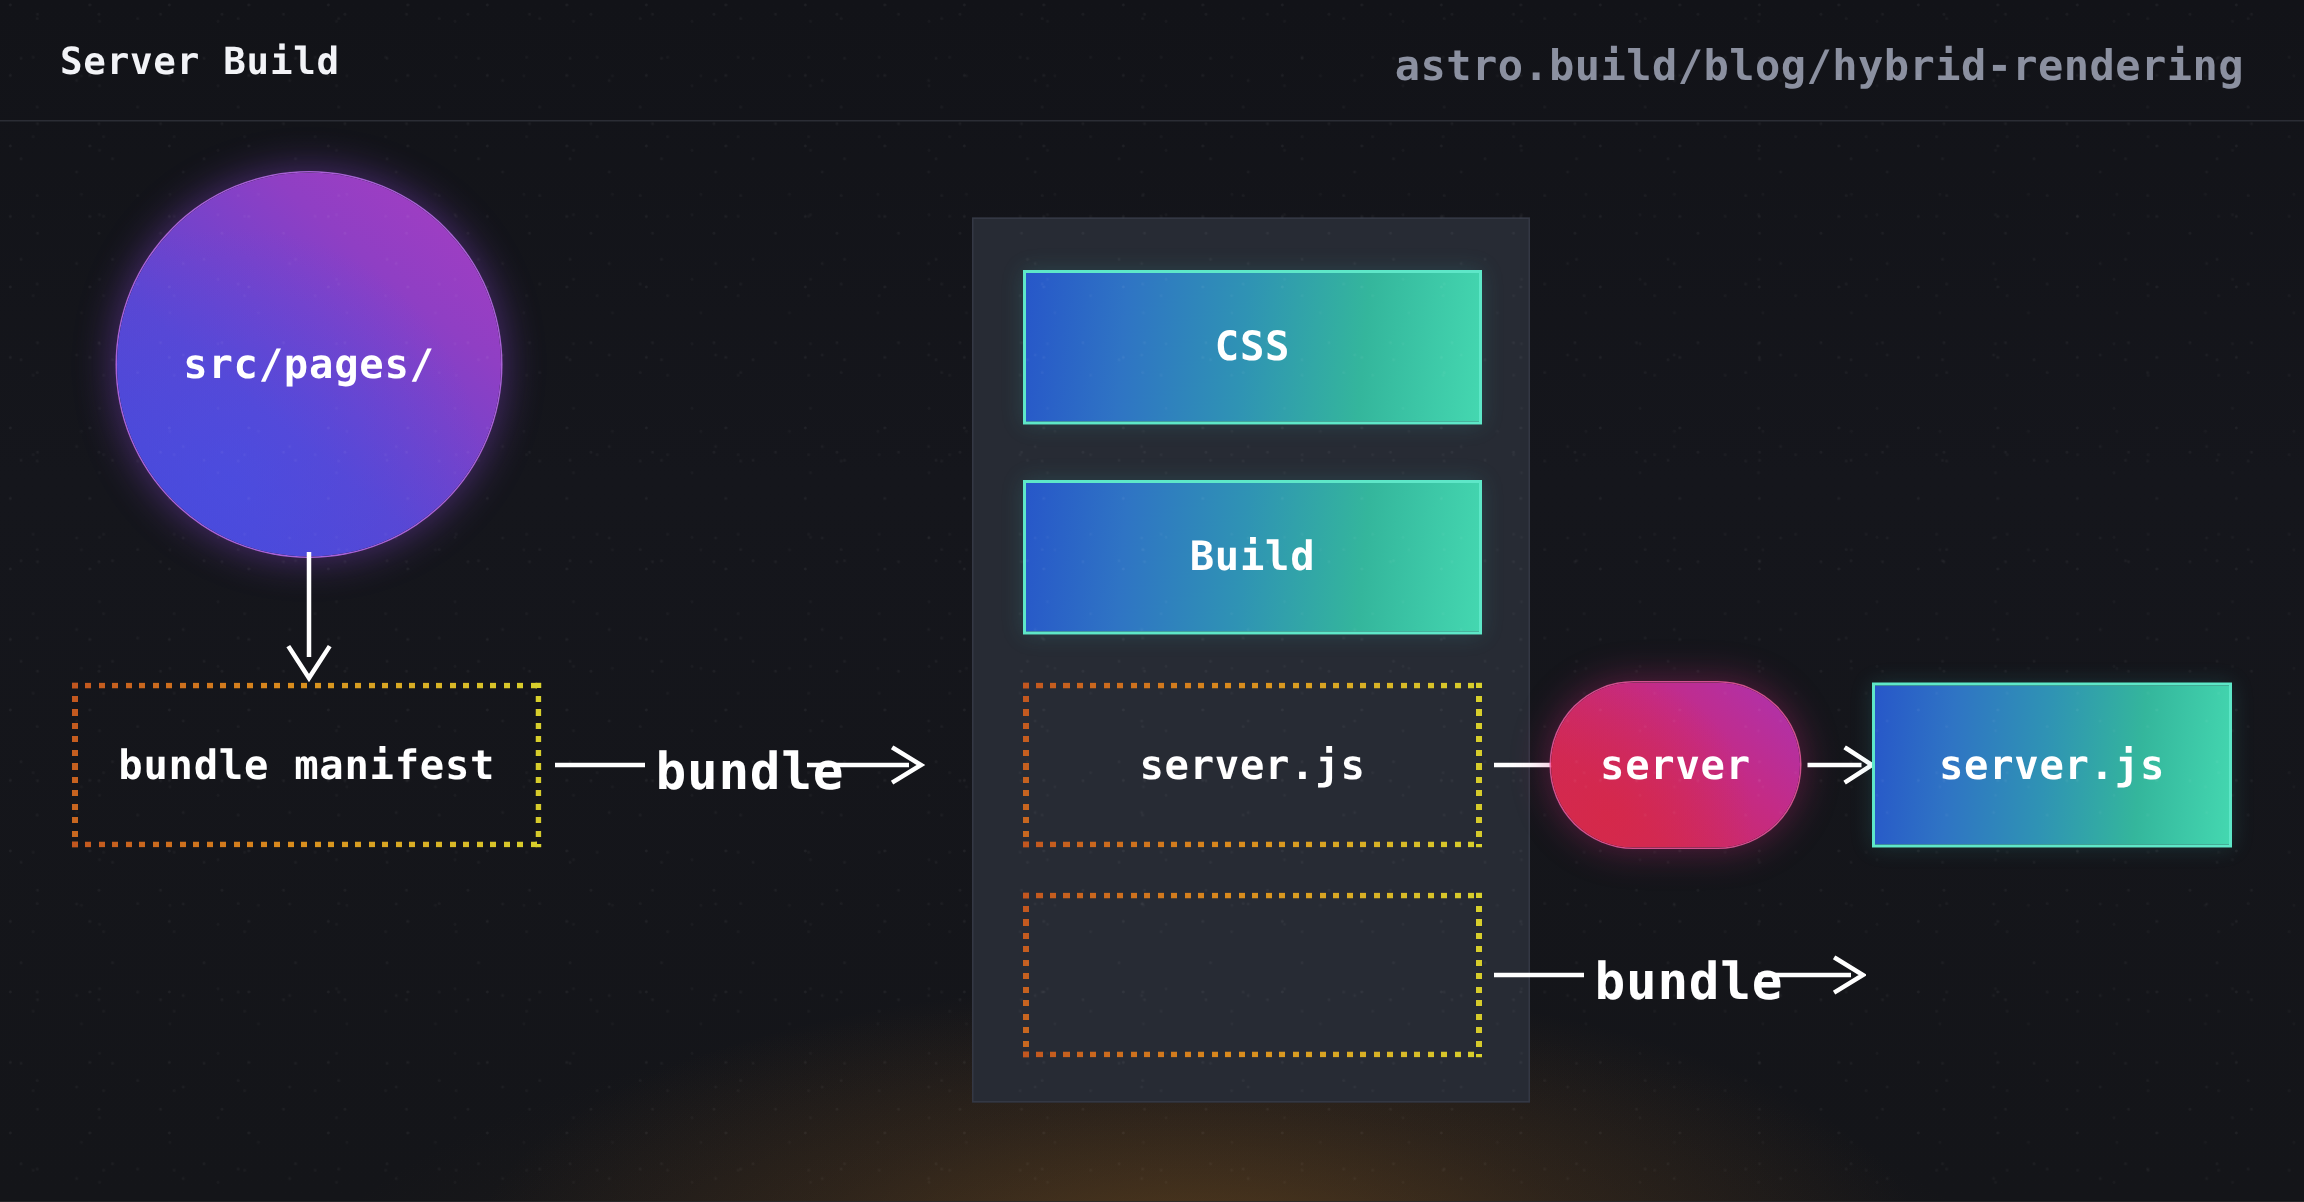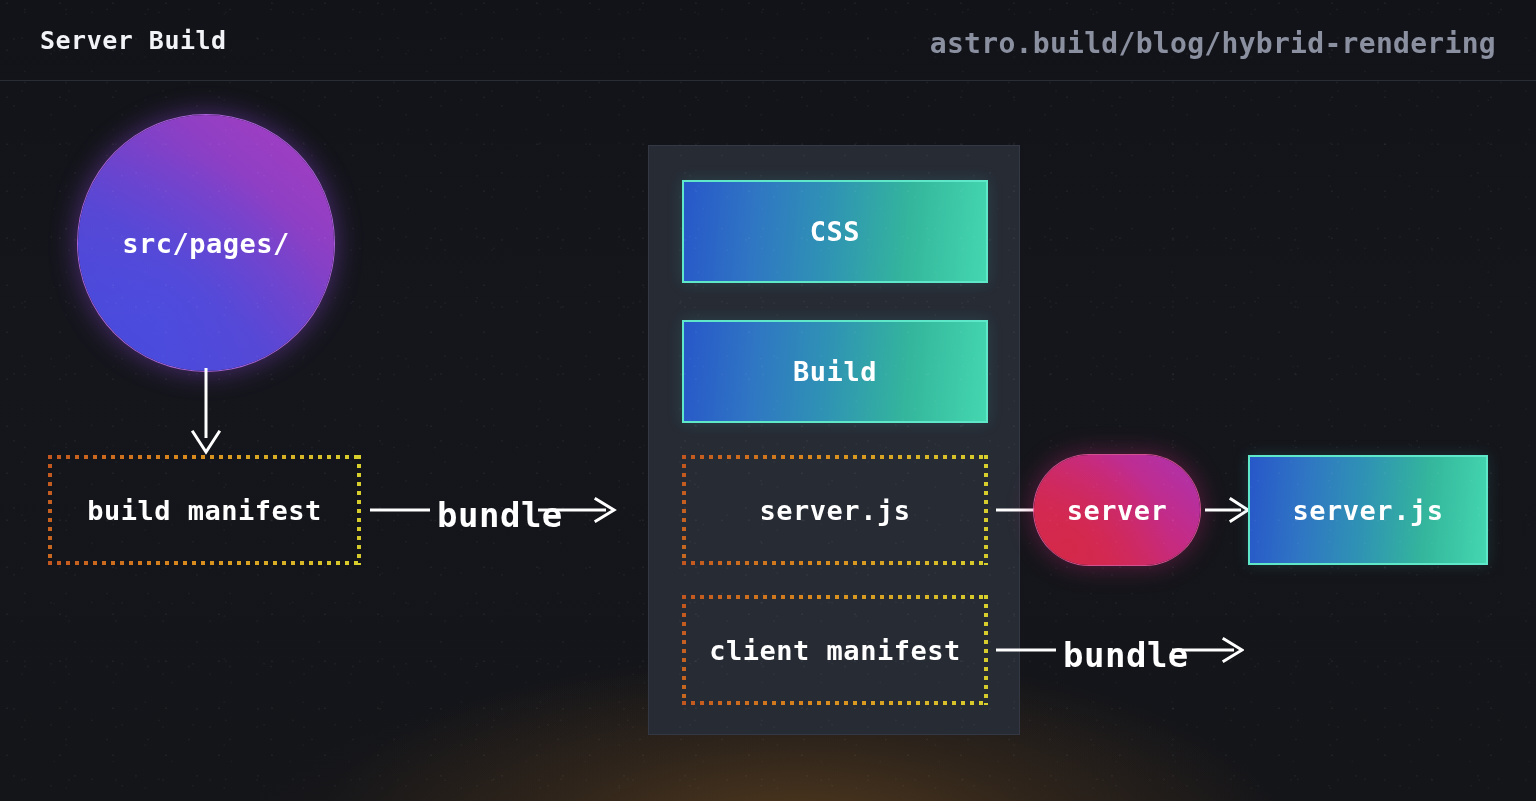--- a/index.html
+++ b/index.html
@@ -204,21 +204,21 @@
     <span class="node-label">src/pages/</span>
   </div>
 
   <svg class="conn" style="left:170px; top:366px; width:72px; height:92px;" viewBox="0 0 72 92">
     <line x1="36" y1="2" x2="36" y2="72" stroke="#ffffff" stroke-width="3"></line>
     <polyline points="23,66 36,86 49,66" fill="none" stroke="#ffffff" stroke-width="3" stroke-linecap="square" stroke-linejoin="miter"></polyline>
   </svg>
 
   <div class="dotted-box" style="left:48px; top:455px; width:313px; height:110px;">
     <div class="dotted-border"></div>
-    <span class="node-label">build manifest</span>
+    <span class="node-label">bundle manifest</span>
   </div>
 
   <svg class="conn" style="left:368px; top:492px; width:250px; height:36px;" viewBox="0 0 250 36">
     <line x1="2" y1="18" x2="62" y2="18" stroke="#ffffff" stroke-width="3"></line>
     <line x1="170" y1="18" x2="238" y2="18" stroke="#ffffff" stroke-width="3"></line>
     <polyline points="228,7 246,18 228,29" fill="none" stroke="#ffffff" stroke-width="3" stroke-linecap="square" stroke-linejoin="miter"></polyline>
   </svg>
   <div class="conn-label" style="left:437px; top:495px;">bundle</div>
 
   <div id="bundle-panel"></div>
@@ -231,21 +231,20 @@
     <span class="node-label">Build</span>
   </div>
 
   <div class="dotted-box" style="left:682px; top:455px; width:306px; height:110px;">
     <div class="dotted-border"></div>
     <span class="node-label">server.js</span>
   </div>
 
   <div class="dotted-box" style="left:682px; top:595px; width:306px; height:110px;">
     <div class="dotted-border"></div>
-    <span class="node-label">client manifest</span>
   </div>
 
   <svg class="conn" style="left:994px; top:494px; width:44px; height:32px;" viewBox="0 0 44 32">
     <line x1="2" y1="16" x2="42" y2="16" stroke="#ffffff" stroke-width="3"></line>
   </svg>
 
   <div id="adapter-pill">
     <span class="node-label">server</span>
   </div>
 

